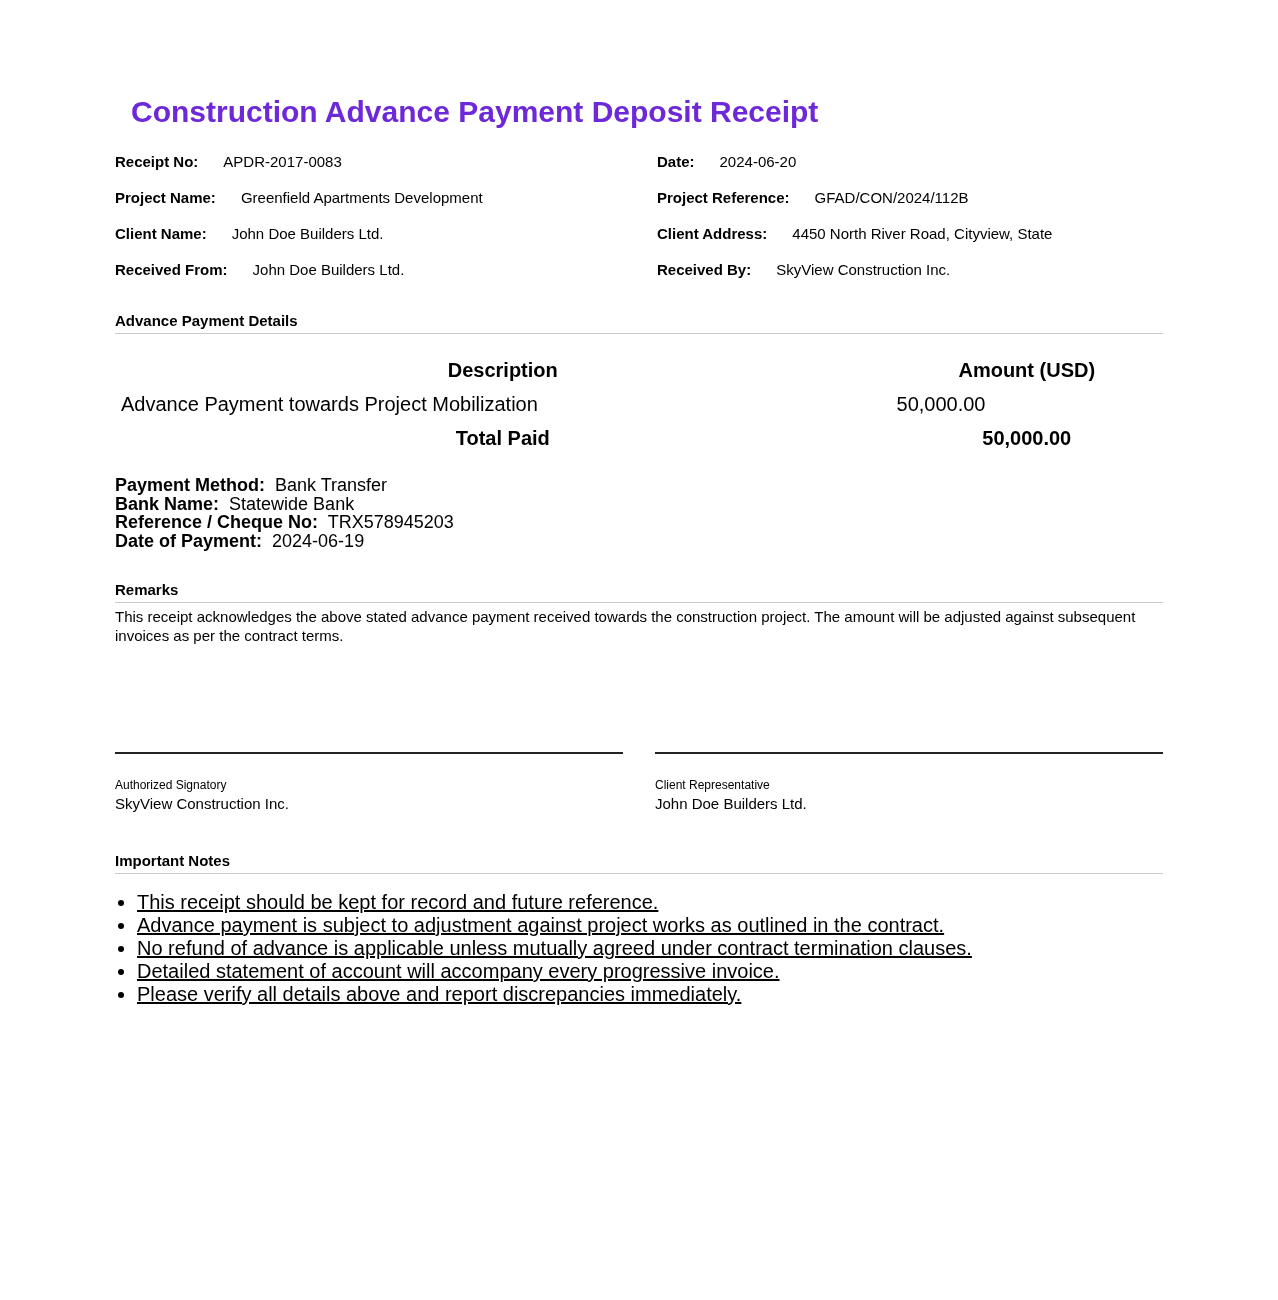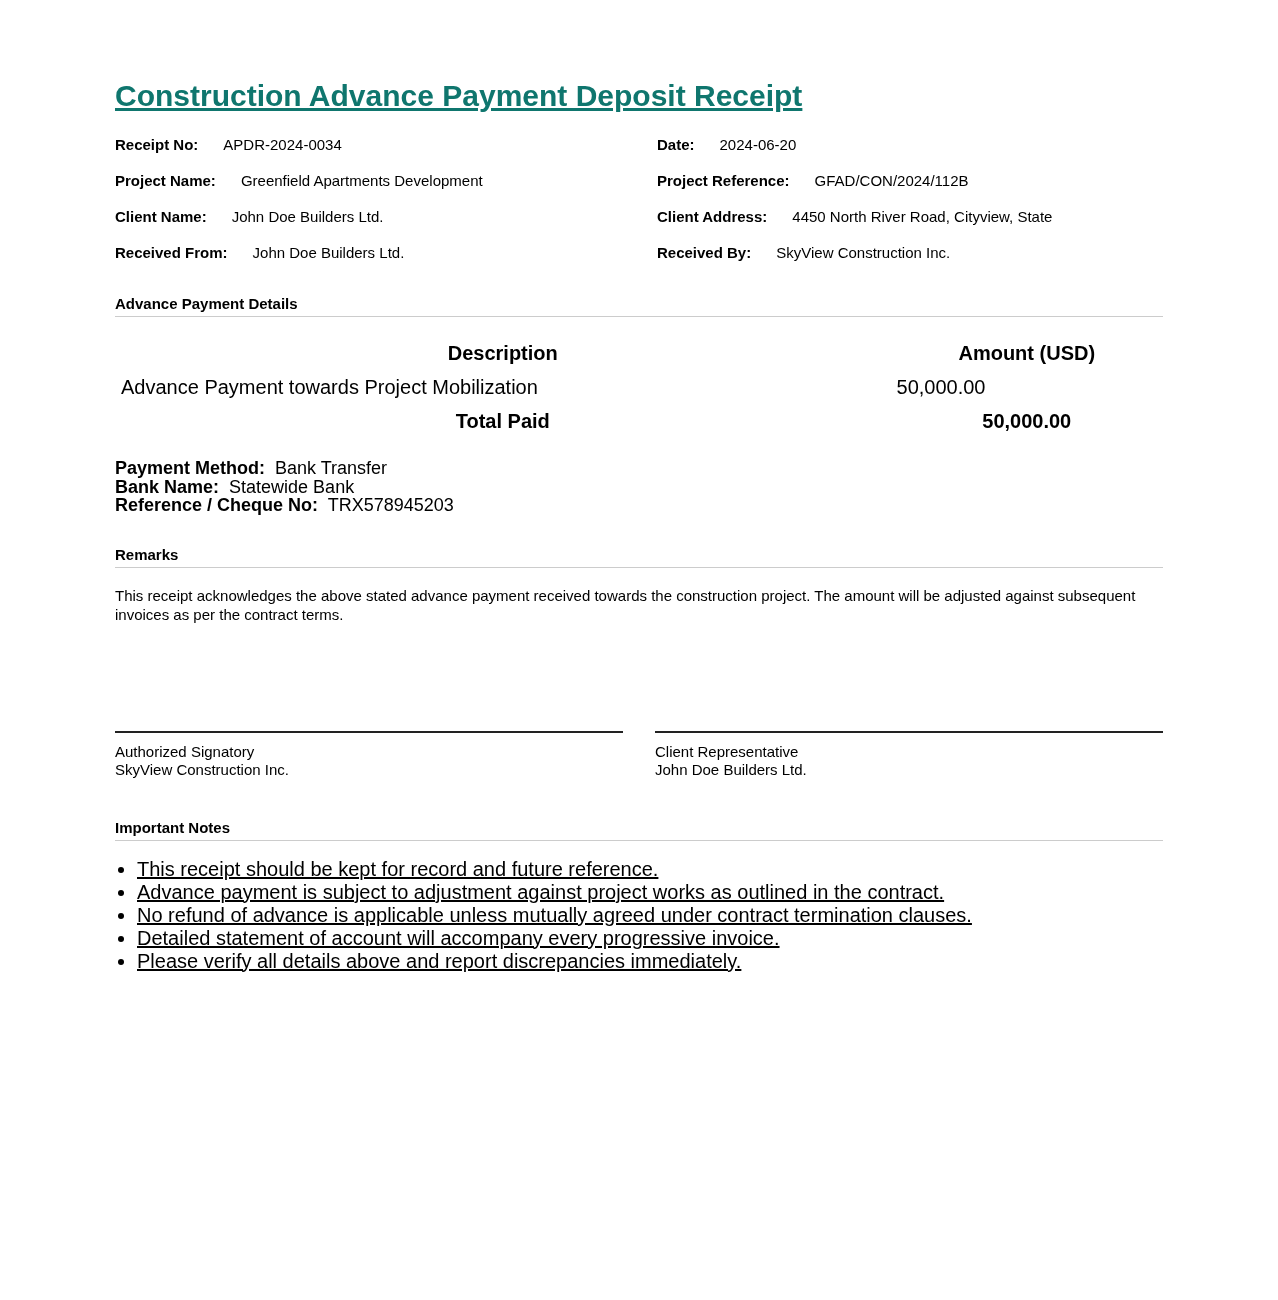--- a/index.html
+++ b/index.html
@@ -14,23 +14,22 @@
     padding: 81px 115px 0 115px;
     background: #ffffff;
     color: #000000;
     font-family: "Liberation Sans", sans-serif;
     overflow: hidden;
   }
   h1.doc-title {
     font-size: 30px;
     line-height: 30px;
     font-weight: 700;
-    margin: 0;
-    color: #0f766e;
-    text-decoration: underline;
+    margin: 16px;
+    color: #6d28d9;
   }
   .info-grid {
     display: grid;
     grid-template-columns: 542px 1fr;
     margin-top: 15px;
   }
   .info-cell {
     height: 36px;
     display: flex;
     align-items: center;
@@ -75,37 +74,37 @@
     font-weight: 700;
   }
   table.pay-table td { text-align: left; font-weight: 400; }
   table.pay-table tr.total-row th { text-align: center; font-weight: 700; }
   .payment-block {
     margin-top: 21px;
     font-size: 18px;
     line-height: 18.5px;
   }
   .remarks-text {
-    margin: 18px 0 0 0;
+    margin: 4px 0 0 0;
     font-size: 15px;
     line-height: 19px;
   }
   .signatures {
     display: grid;
     grid-template-columns: 1fr 1fr;
     column-gap: 32px;
     margin-top: 107px;
   }
   .sig-line {
     border-top: 2px solid #222222;
     height: 0;
   }
   .sig-role {
-    margin-top: 10px;
-    font-size: 15px;
+    margin-top: 22px;
+    font-size: 12px;
     line-height: 18.5px;
   }
   .sig-name {
     font-size: 15px;
     line-height: 18.5px;
   }
   ul.notes-list {
     margin: 19px 0 0 0;
     padding-left: 22px;
     font-size: 20px;
@@ -119,21 +118,21 @@
 </head>
 <body>
 
 <div class="page">
 
   <h1 class="doc-title">Construction Advance Payment Deposit Receipt</h1>
 
   <div class="info-grid">
     <div class="info-cell">
       <span class="lbl">Receipt No:</span>
-      <span class="val">APDR-2024-0034</span>
+      <span class="val">APDR-2017-0083</span>
     </div>
     <div class="info-cell">
       <span class="lbl">Date:</span>
       <span class="val">2024-06-20</span>
     </div>
     <div class="info-cell">
       <span class="lbl">Project Name:</span>
       <span class="val">Greenfield Apartments Development</span>
     </div>
     <div class="info-cell">
@@ -190,20 +189,24 @@
       <span>Bank Transfer</span>
     </div>
     <div>
       <span class="lbl">Bank Name:</span>
       <span>Statewide Bank</span>
     </div>
     <div>
       <span class="lbl">Reference / Cheque No:</span>
       <span>TRX578945203</span>
     </div>
+    <div>
+      <span class="lbl">Date of Payment:</span>
+      <span>2024-06-19</span>
+    </div>
   </div>
 
   <div class="section-heading mt-remarks">Remarks</div>
   <hr class="rule">
   <p class="remarks-text">This receipt acknowledges the above stated advance payment received towards the construction project. The amount will be adjusted against subsequent invoices as per the contract terms.</p>
 
   <div class="signatures">
     <div class="sig">
       <div class="sig-line"></div>
       <div class="sig-role">Authorized Signatory</div>

